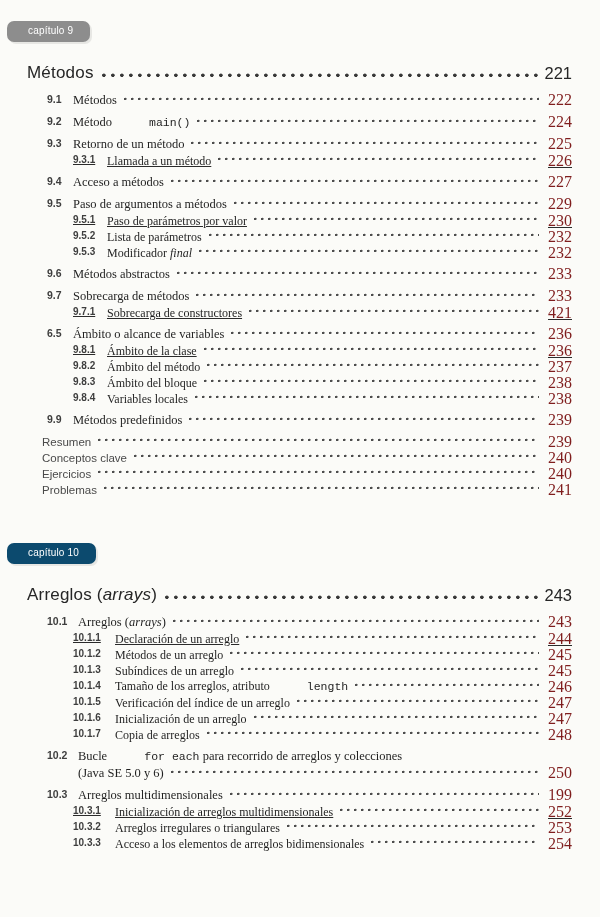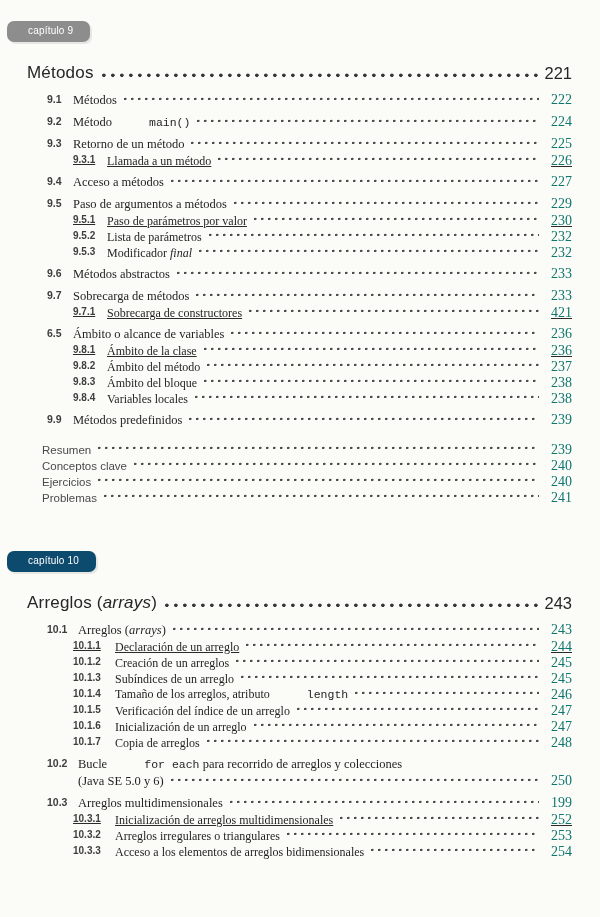--- a/index.html
+++ b/index.html
@@ -59,26 +59,26 @@
   .ch1 .row.l2 .num{min-width:42px;}
   .txt{
     font-family:"Liberation Serif",serif;
     font-size:12.5px;color:#1f1f1f;white-space:nowrap;
   }
   .row.l2 .txt{font-size:12px;}
   .mono{font-family:"Liberation Mono",monospace;font-size:11.5px;margin-left:34px;}
   .italic{font-style:italic;}
   .pg{
     font-family:"Liberation Serif",serif;
-    font-size:14px;color:#0f766e;min-width:28px;text-align:right;flex:none;
+    font-size:16px;color:#7f1d1d;min-width:28px;text-align:right;flex:none;
   }
   .title-row .italic{font-style:italic;}
 
   
-  .extras{margin-top:13px;}
+  .extras{margin-top:5px;}
   .row.extra{padding-left:15px;height:16px;}
   .row.extra .txt-s{font-size:11.5px;color:#4a4a4a;white-space:nowrap;}
 
   .chapter + .chapter{margin-top:44px;}
 </style>
 </head>
 <body>
 
 <div class="page">
   <div id="chapters">
@@ -237,21 +237,21 @@
             <span class="pg">243</span>
           </div>
           <div class="row l2">
             <span class="num">10.1.1</span>
             <span class="txt"><span>Declaración de un arreglo</span></span>
             <span class="leader"></span>
             <span class="pg">244</span>
           </div>
           <div class="row l2">
             <span class="num">10.1.2</span>
-            <span class="txt"><span>Creación de un arreglos</span></span>
+            <span class="txt"><span>Métodos de un arreglo</span></span>
             <span class="leader"></span>
             <span class="pg">245</span>
           </div>
           <div class="row l2">
             <span class="num">10.1.3</span>
             <span class="txt"><span>Subíndices de un arreglo</span></span>
             <span class="leader"></span>
             <span class="pg">245</span>
           </div>
           <div class="row l2">

